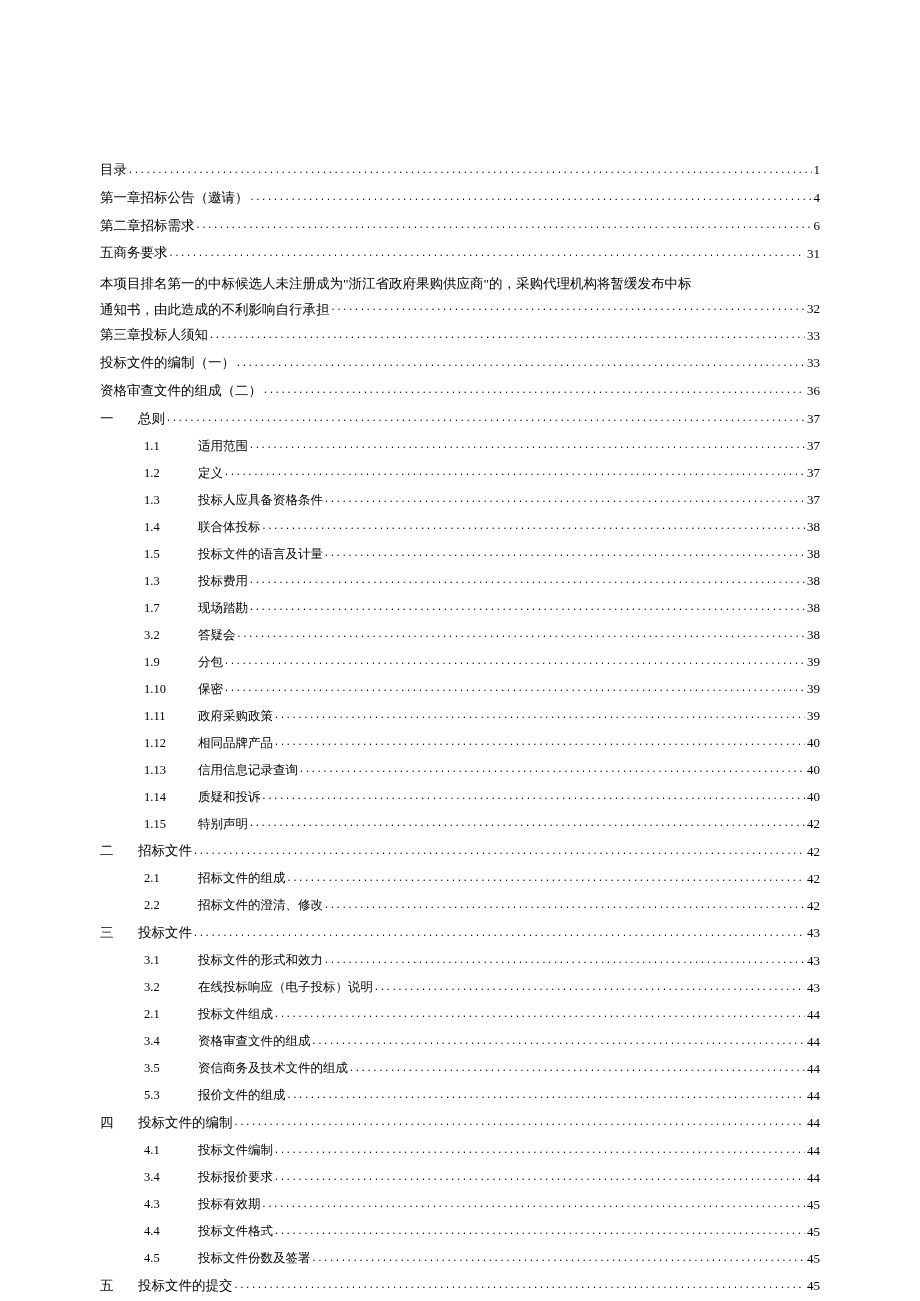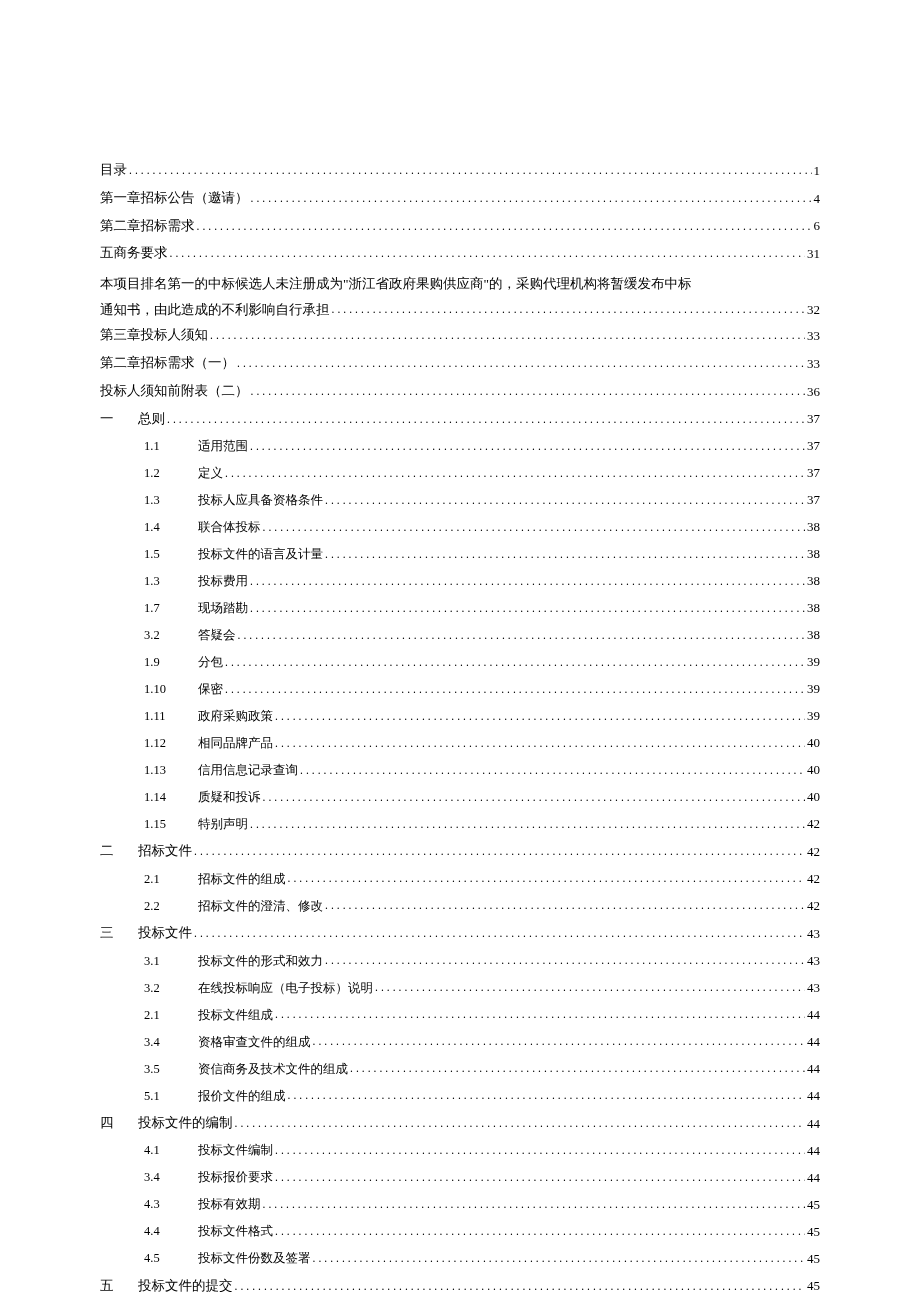--- a/index.html
+++ b/index.html
@@ -7,21 +7,21 @@
       background: #fff;
       font-family: "SimSun", "宋体", serif;
       width: 920px;
       height: 1301px;
       padding: 160px 100px 80px 100px;
       color: #000;
       font-size: 13px;
     }
     .toc-entry {
       display: flex;
-      align-items: flex-end;
+      align-items: center;
       white-space: nowrap;
       margin-bottom: 7.5px;
       line-height: 1.5;
     }
     .toc-entry.level-0 { margin-left: 0; font-size: 13.5px; }
     .toc-entry.level-1 { margin-left: 0; font-size: 13.5px; }
     .toc-entry.level-2 { margin-left: 44px; font-size: 12.5px; }
     .toc-entry.level-1 .toc-num { display: inline-block; min-width: 38px; }
     .toc-entry.level-2 .toc-num { display: inline-block; min-width: 54px; }
     .toc-title { flex-shrink: 0; }
@@ -35,21 +35,21 @@
       margin: 0 2px;
     }
     .toc-page { flex-shrink: 0; font-size: 13px; }
     .toc-multiline {
       font-size: 13.5px;
       line-height: 1.9;
       margin-bottom: 3px;
     }
     .toc-multiline .last-line {
       display: flex;
-      align-items: flex-end;
+      align-items: flex-start;
       white-space: nowrap;
     }
   </style>
 </head>
 <body>
 
 <div id="toc-container">
     <div class="toc-entry level-0">
       <span class="toc-title">目录</span>
       <span class="toc-dots">....................................................................................................................................</span>
@@ -77,26 +77,26 @@
         <span class="toc-dots">....................................................................................................................................</span>
         <span class="toc-page">32</span>
       </div>
     </div>
     <div class="toc-entry level-0">
       <span class="toc-title">第三章投标人须知</span>
       <span class="toc-dots">....................................................................................................................................</span>
       <span class="toc-page">33</span>
     </div>
     <div class="toc-entry level-0">
-      <span class="toc-title">第二章招标需求（一）</span>
+      <span class="toc-title">投标文件的编制（一）</span>
       <span class="toc-dots">....................................................................................................................................</span>
       <span class="toc-page">33</span>
     </div>
     <div class="toc-entry level-0">
-      <span class="toc-title">投标人须知前附表（二）</span>
+      <span class="toc-title">资格审查文件的组成（二）</span>
       <span class="toc-dots">....................................................................................................................................</span>
       <span class="toc-page">36</span>
     </div>
     <div class="toc-entry level-1">
       <span class="toc-num">一</span>
       <span class="toc-title">总则</span>
       <span class="toc-dots">....................................................................................................................................</span>
       <span class="toc-page">37</span>
     </div>
     <div class="toc-entry level-2">
@@ -237,21 +237,21 @@
       <span class="toc-dots">....................................................................................................................................</span>
       <span class="toc-page">44</span>
     </div>
     <div class="toc-entry level-2">
       <span class="toc-num">3.5</span>
       <span class="toc-title">资信商务及技术文件的组成</span>
       <span class="toc-dots">....................................................................................................................................</span>
       <span class="toc-page">44</span>
     </div>
     <div class="toc-entry level-2">
-      <span class="toc-num">5.1</span>
+      <span class="toc-num">5.3</span>
       <span class="toc-title">报价文件的组成</span>
       <span class="toc-dots">....................................................................................................................................</span>
       <span class="toc-page">44</span>
     </div>
     <div class="toc-entry level-1">
       <span class="toc-num">四</span>
       <span class="toc-title">投标文件的编制</span>
       <span class="toc-dots">....................................................................................................................................</span>
       <span class="toc-page">44</span>
     </div>

